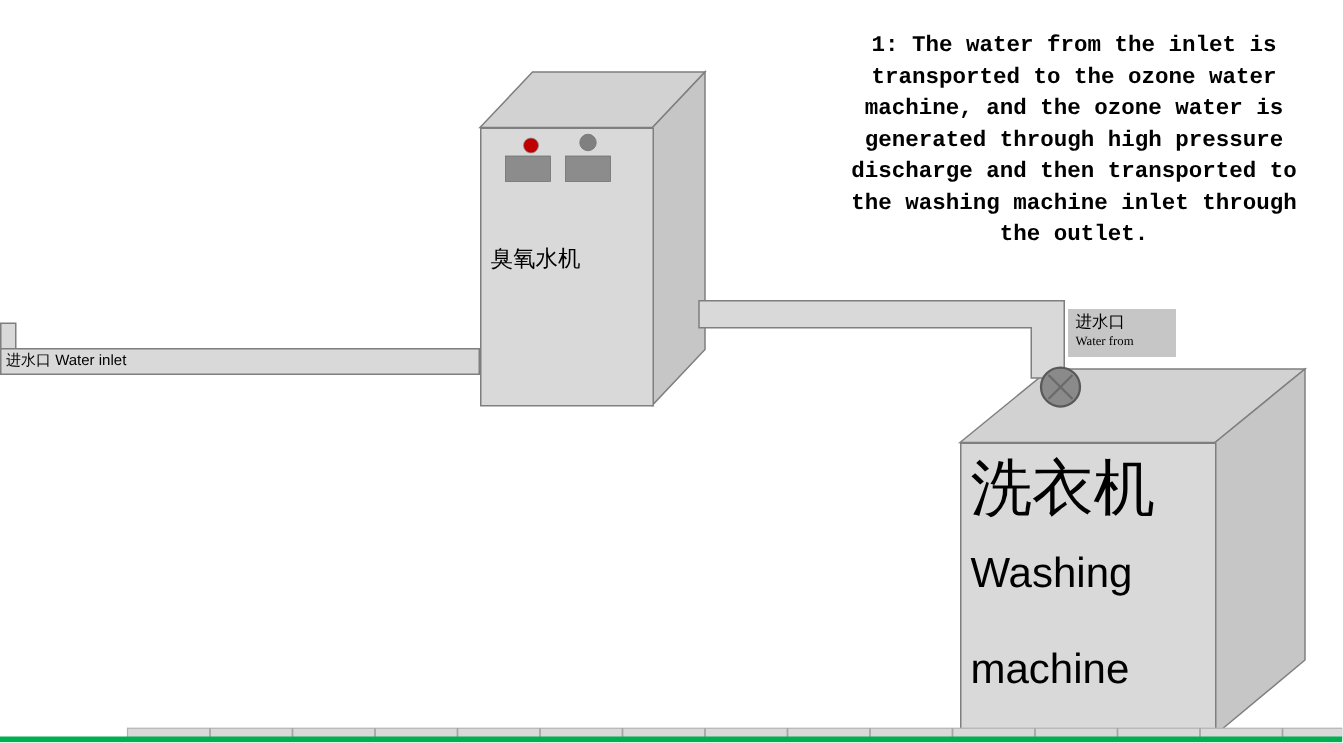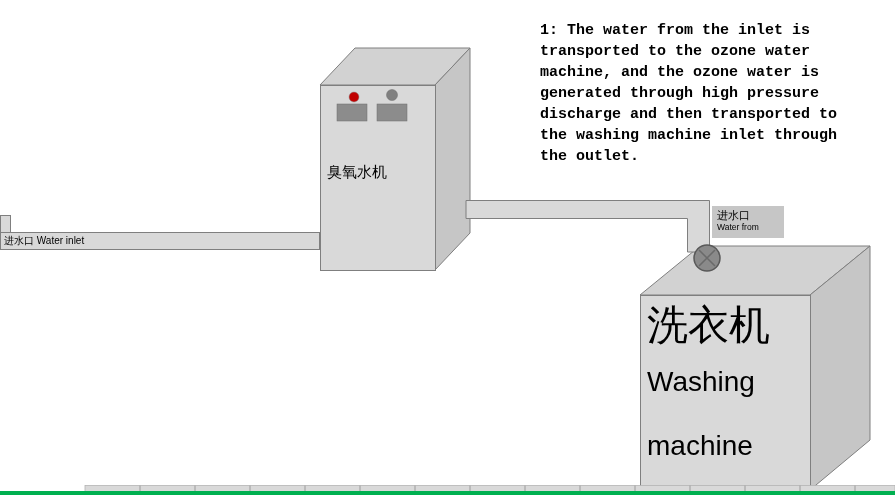--- a/index.html
+++ b/index.html
@@ -10,39 +10,40 @@
     overflow:hidden;
     font-family:"Liberation Sans","DejaVu Sans",sans-serif;
     color:#000;
   }
   .stage svg{position:absolute;left:0;top:0;}
   .txt{position:absolute;}
   .annotation{
     left:540px;top:20px;width:352px;
     font-family:"Liberation Mono","DejaVu Sans Mono",monospace;
     font-weight:bold;font-size:15px;line-height:21px;
-    text-align:left;white-space:pre-line;
+    text-align:center;white-space:pre-line;
   }
   .ozone-label-zh{
     left:327px;top:137px;
     font-family:"DejaVu Serif","Liberation Serif",serif;
     font-size:15px;line-height:18px;margin-top:26px;
   }
   .ozone-label-en{
     left:327px;top:161px;width:95px;
     font-size:12px;line-height:17px;
   }
   .left-pipe-label{
     left:4px;top:235px;
     font-size:10px;line-height:12px;
   }
   .washer-inlet-label{
     left:712px;top:206px;width:64px;height:30px;
     background:#c6c6c6;
     padding:2px 3px 0 5px;
+    font-family:Liberation Serif, serif;
   }
   .washer-inlet-zh{font-size:11px;line-height:14px;}
   .washer-inlet-en{font-size:8.5px;line-height:11px;}
   .washer-label-zh{
     left:647px;top:306px;
     font-family:"DejaVu Serif","Liberation Serif",serif;
     font-size:41px;line-height:38px;
   }
   .washer-label-en{
     left:647px;top:350px;

